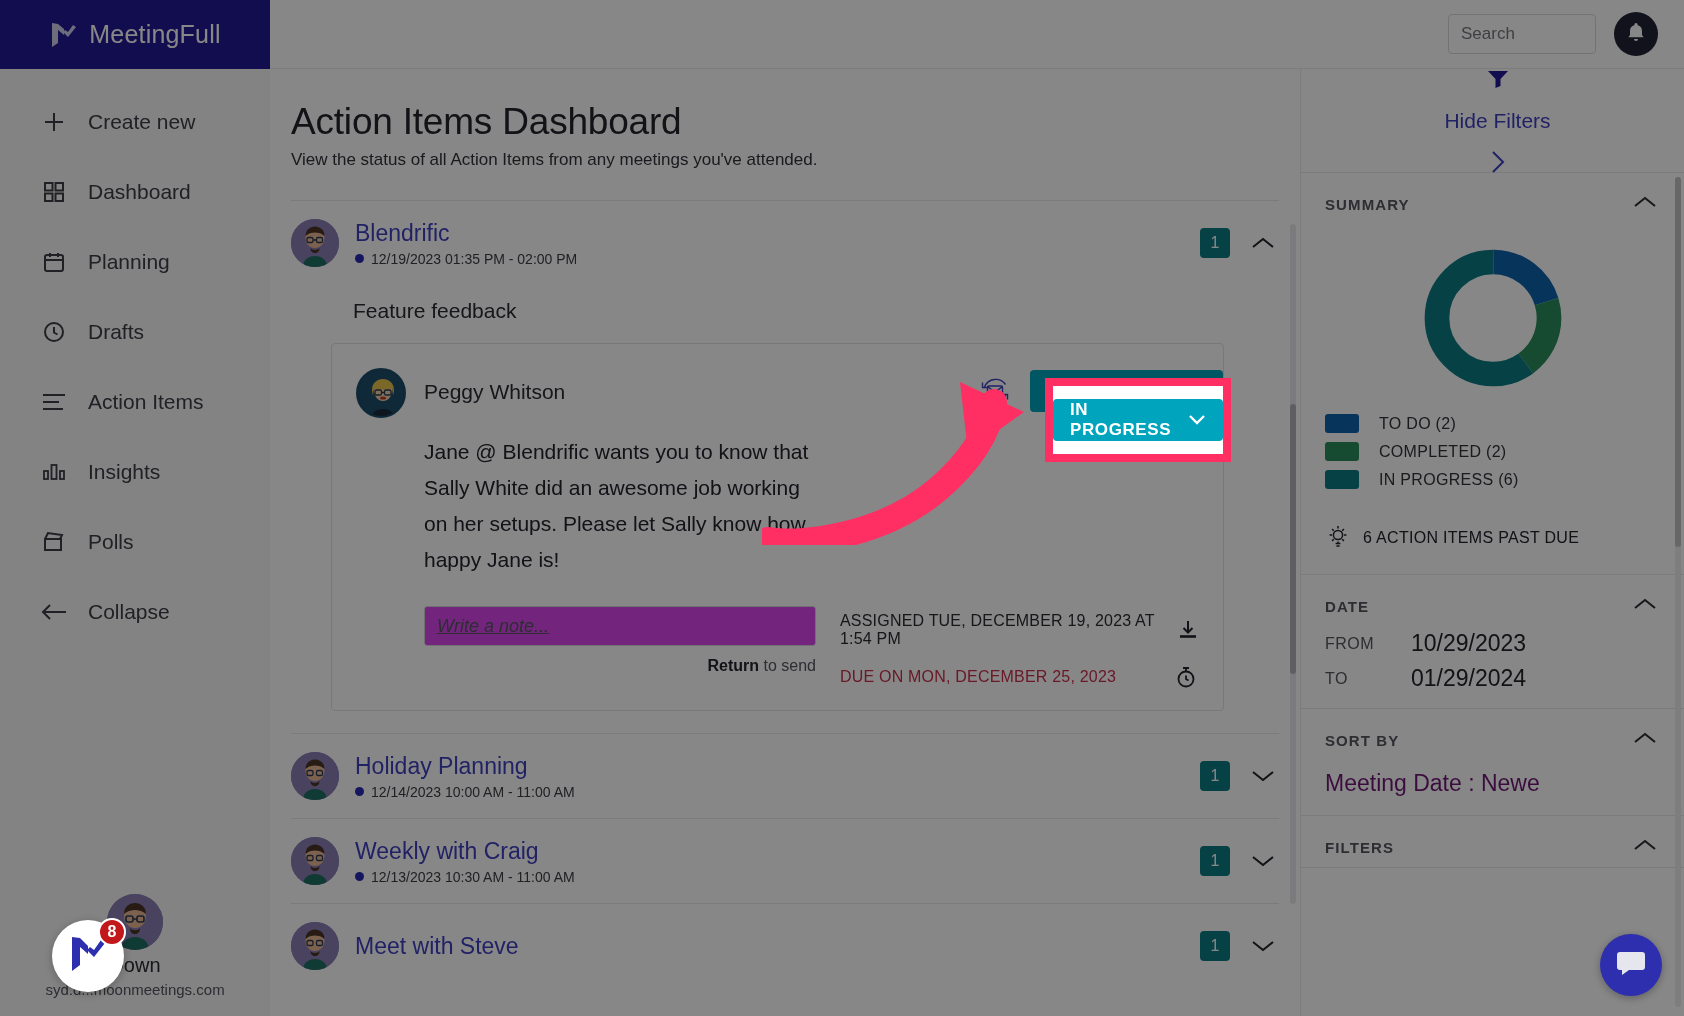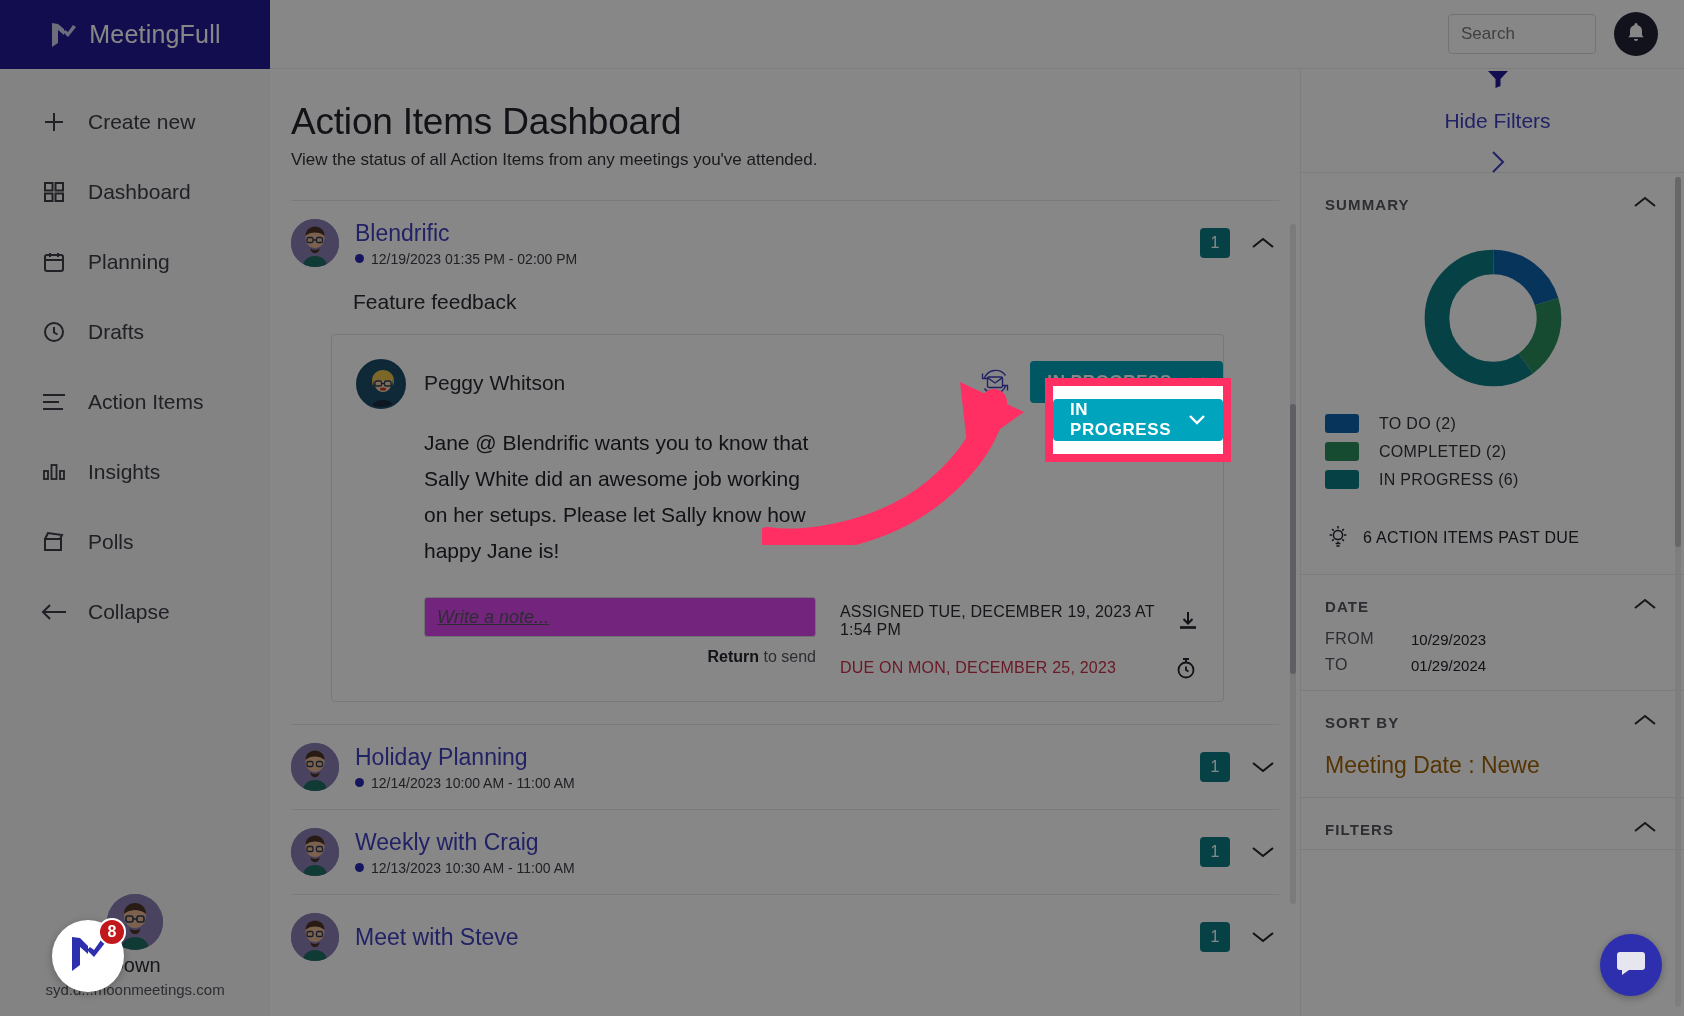--- a/index.html
+++ b/index.html
@@ -120,21 +120,21 @@
   .m-meta { font-size: 14px; color: #3d3d46; display: flex; align-items: center; gap: 7px; margin-top: 4px;}
   .m-dot { width: 9px; height: 9px; border-radius: 50%; background: #2b2bb5; display: inline-block; }
   .m-badge {
     min-width: 30px; height: 30px; border-radius: 4px; background: #0d7b84;
     color: #fff; font-size: 16px; display: flex; align-items: center; justify-content: center;
     padding: 0 8px;
   }
   .m-chev { width: 34px; display: flex; align-items: center; justify-content: center; color: #3d3d46; }
 
   .ai-section { padding: 0 21px 0 21px; }
-  .ai-heading { font-size: 21px; color: #2c2c34; margin: 5px 0 20px 62px; }
+  .ai-heading { font-size: 21px; color: #2c2c34; margin: 14px 0 20px 62px; }
 
   .ai-card {
     margin-left: 40px; margin-right: 55px;
     border: 1px solid #e2e2e7; border-radius: 4px; background: #fff;
     position: relative; padding: 24px 24px 22px 24px;
   }
   .ai-top { display: flex; align-items: flex-start; gap: 18px; }
   .ai-avatar {
     width: 50px; height: 50px; border-radius: 50%; overflow: hidden;
     background: #123a57; border: 2px solid #1d4e6b; flex: 0 0 50px;
@@ -230,22 +230,22 @@
   .pastdue {
     display: flex; align-items: center; gap: 14px;
     padding: 16px 0 22px 26px; font-size: 16px; color: #22222c; letter-spacing: .3px;
     border-bottom: 1px solid #ebebef;
   }
   .rp-block { border-bottom: 1px solid #ebebef; }
   .date-row {
     display: flex; align-items: center; padding: 4px 26px 4px 24px; font-size: 19px;
   }
   .date-lbl { width: 86px; color: #55555f; font-size: 16px; letter-spacing: .5px; }
-  .date-val { color: #22222c; font-size: 15px; }
-  .sortby-val { padding: 10px 24px 18px 24px; font-size: 23px; color: #a16207; white-space: nowrap; }
+  .date-val { color: #22222c; font-size: 23px; }
+  .sortby-val { padding: 10px 24px 18px 24px; font-size: 23px; color: #701a75; white-space: nowrap; }
 
   .rp-scroll {
     position: absolute; right: 3px; top: 108px; width: 6px; height: 830px;
     background: #eeeef1; border-radius: 3px;
   }
   .rp-thumb {
     position: absolute; top: 0; left: 0; width: 6px; height: 370px;
     background: #c3c3c9; border-radius: 3px;
   }
 

